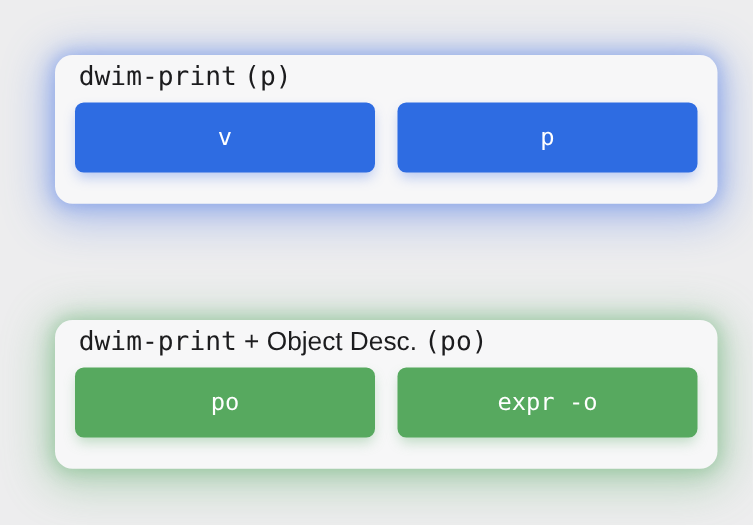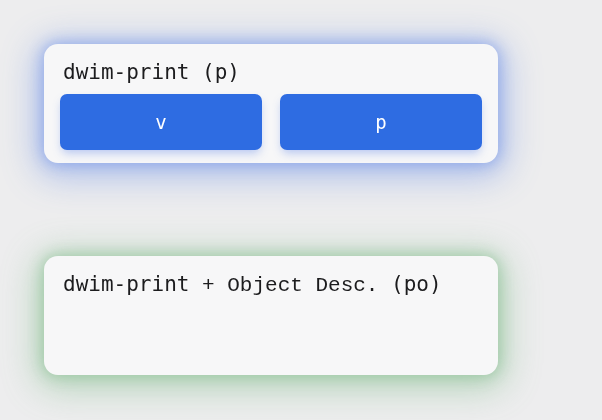--- a/index.html
+++ b/index.html
@@ -11,39 +11,39 @@
   }
   .stage {
     width: 602px;
     height: 420px;
     padding: 44px 44px 45px 44px;
     display: flex;
     flex-direction: column;
     justify-content: space-between;
   }
   .card {
-    width: 454px;
+    width: 530px;
     height: 119px;
     background: #f7f7f8;
     border-radius: 14px;
-    padding: 15px 16px 15px 16px;
+    padding: 4px 16px 15px 16px;
     box-shadow:
       0 0 14px 2px var(--glow),
       0 6px 34px 8px var(--glow);
   }
   .card-title {
     font-size: 21px;
     font-weight: 500;
     line-height: 26px;
     color: #1c1c1e;
     margin: 0 0 7px 3px;
     white-space: nowrap;
   }
   .card-title .mono { font-family: "DejaVu Sans Mono", monospace; }
-  .card-title .sans { font-family: Liberation Mono, monospace; }
+  .card-title .sans { font-family: Liberation Sans, sans-serif; }
   .btn-row {
     display: flex;
     gap: 18px;
   }
   .btn {
     flex: 1;
     height: 56px;
     border-radius: 7px;
     background: var(--accent);
     color: #ffffff;
@@ -66,16 +66,18 @@
     <h2 class="card-title"><span class="mono">dwim-print</span><span class="sans"> </span><span class="mono">(p)</span></h2>
     <div class="btn-row">
       <div class="btn">v</div>
       <div class="btn">p</div>
     </div>
   </section>
 
   <section class="card" style="--accent: #57a95f; --glow: rgba(108,178,118,0.42);">
     <h2 class="card-title"><span class="mono">dwim-print</span><span class="sans"> + Object Desc. </span><span class="mono">(po)</span></h2>
     <div class="btn-row">
+      <div class="btn">po</div>
+      <div class="btn">expr -o</div>
     </div>
   </section>
 
 </div>
 
 </body></html>

